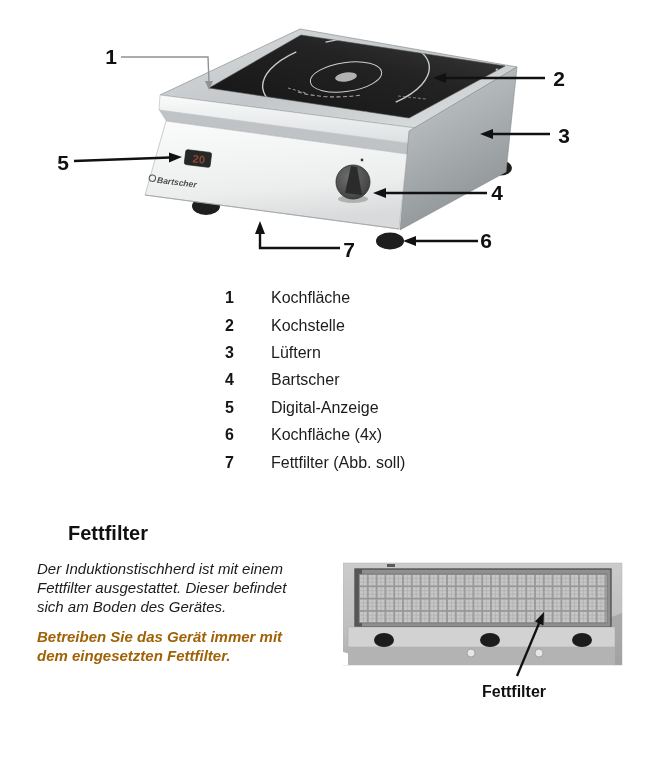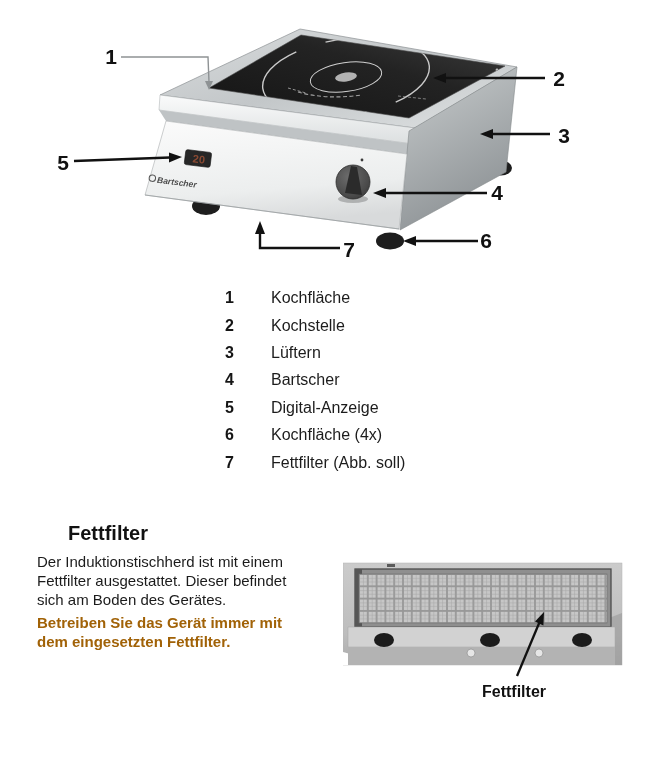--- a/index.html
+++ b/index.html
@@ -8,21 +8,21 @@
     font-family:"Liberation Sans",sans-serif;color:#1c1c1c;
   }
   .abs{position:absolute;}
   
   .legend-row{position:absolute;height:20px;line-height:20px;font-size:16px;}
   .legend-num{position:absolute;left:217px;width:17px;text-align:right;font-weight:bold;color:#151515;}
   .legend-label{position:absolute;left:251px;white-space:nowrap;color:#1c1c1c;margin-left:20px;}
   
   .section-heading{position:absolute;left:68px;top:505px;font-size:20px;font-weight:bold;color:#111;}
   .body-copy{position:absolute;left:37px;top:548px;width:266px;font-size:15px;line-height:19px;color:#1b1b1b;}
-  .body-copy p{margin:4px 0 2px 0;}
+  .body-copy p{margin:11px 0 2px 0;font-style:italic;}
   .body-copy p.strong{font-weight:bold;color:#a16207;}
   svg text{font-family:"Liberation Sans",sans-serif;}
   .callout-num{font-size:21px;font-weight:bold;fill:#111;}
   .fig-label{font-size:16px;font-weight:bold;fill:#111;}
 </style>
 </head>
 <body>
 
 <svg class="abs" style="left:0;top:0" width="650" height="282" viewBox="0 0 650 282">
   <defs>

